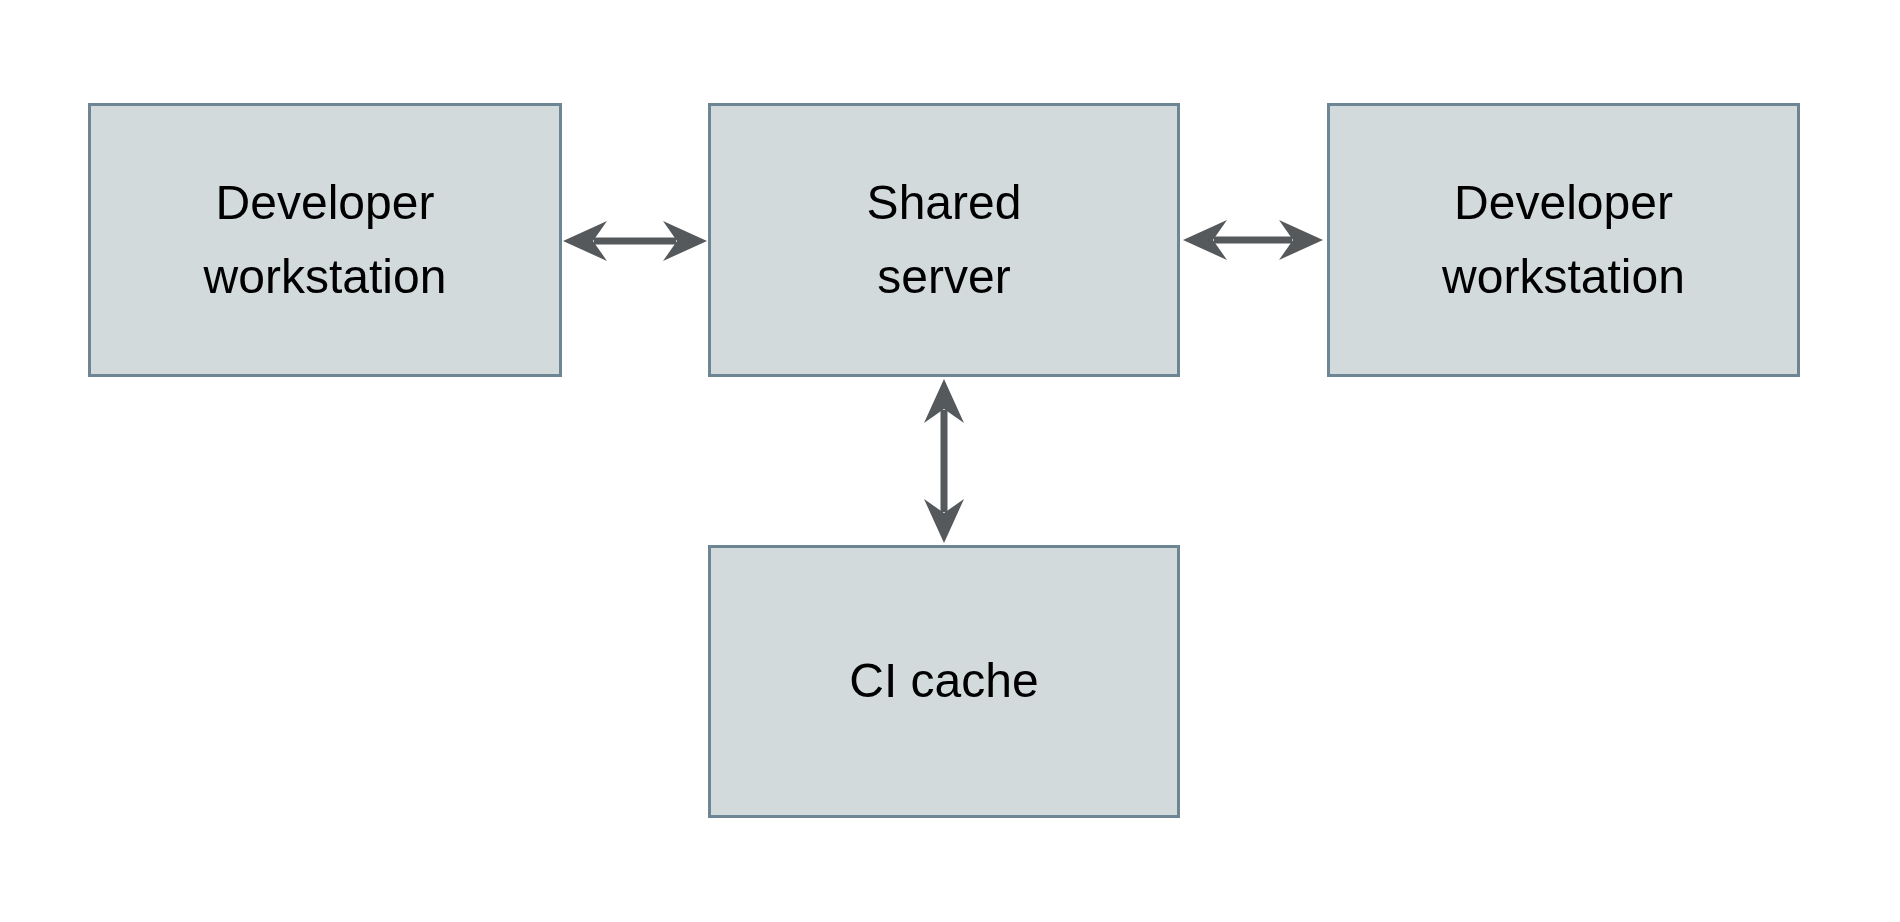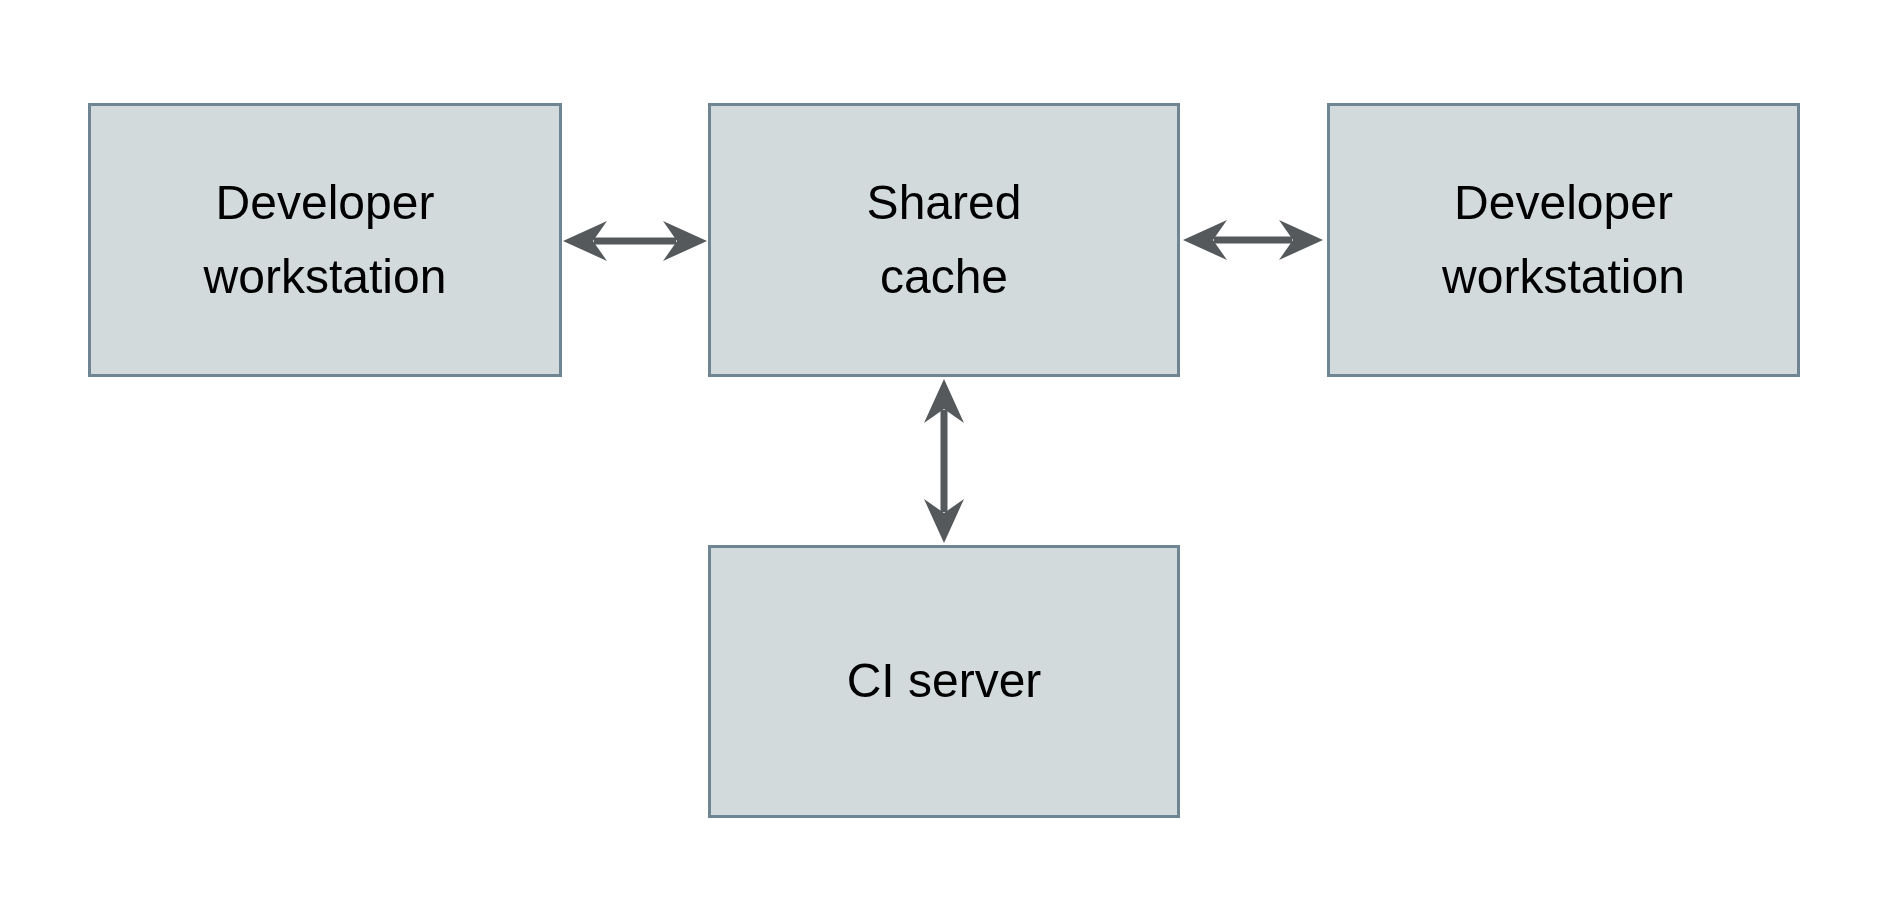--- a/index.html
+++ b/index.html
@@ -79,31 +79,31 @@
   <div class="node node-dev-left">
     <div class="node-label">
       <span class="line">Developer</span>
       <span class="line">workstation</span>
     </div>
   </div>
 
   <div class="node node-cache">
     <div class="node-label">
       <span class="line">Shared</span>
-      <span class="line">cache</span>
+      <span class="line">server</span>
     </div>
   </div>
 
   <div class="node node-dev-right">
     <div class="node-label">
       <span class="line">Developer</span>
       <span class="line">workstation</span>
     </div>
   </div>
 
   <div class="node node-ci">
     <div class="node-label">
-      <span class="line">CI server</span>
+      <span class="line">CI cache</span>
 
     </div>
   </div>
 
 </div>
 
 </body></html>

